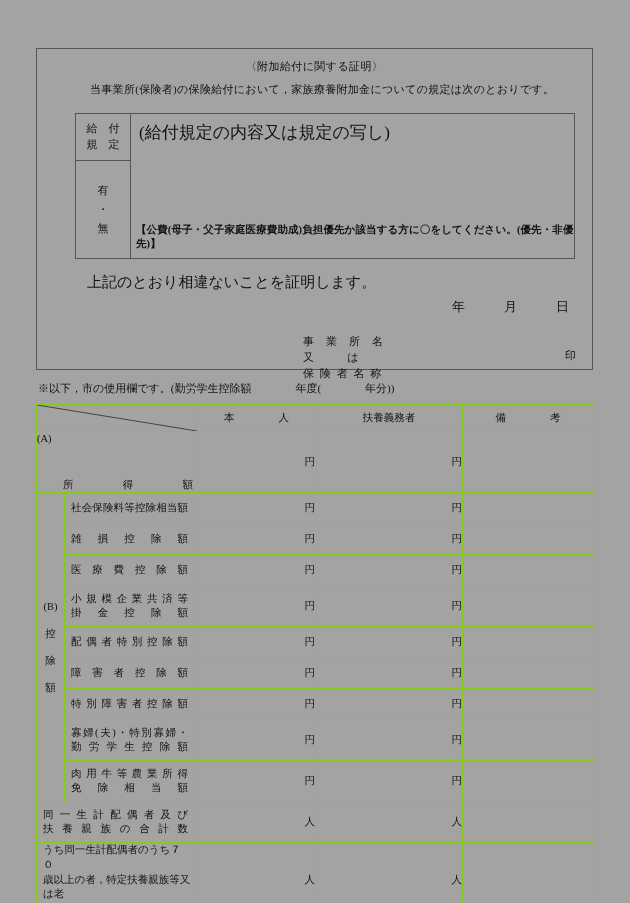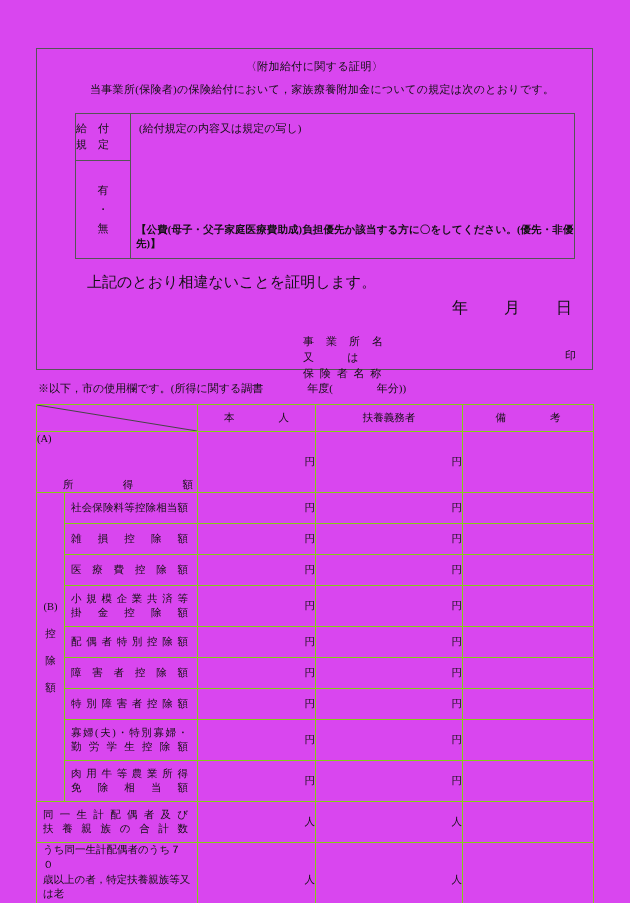--- a/index.html
+++ b/index.html
@@ -9,21 +9,21 @@
   }
   body {
     font-family: "Liberation Serif", "DejaVu Serif", serif;
     color: #111111;
     -webkit-font-smoothing: antialiased;
   }
   #page {
     position: relative;
     width: 630px;
     height: 903px;
-    background: #d946ef;
+    background: #a3a3a3;
     overflow: hidden;
   }
 
   
   .cert-box {
     position: absolute;
     left: 36px;
     top: 48px;
     width: 557px;
     height: 322px;
@@ -70,20 +70,21 @@
   .inner-left-top {
     position: absolute;
     left: 0;
     top: 0;
     width: 100%;
     height: 47px;
     border-bottom: 1px solid #555;
     box-sizing: border-box;
     display: flex;
     flex-direction: column;
+    align-items: center;
     justify-content: center;
     font-size: 11px;
     line-height: 1.45;
   }
   .inner-left-bottom {
     position: absolute;
     left: 0;
     top: 47px;
     width: 100%;
     height: 97px;
@@ -98,21 +99,21 @@
     position: absolute;
     left: 55px;
     top: 0;
     right: 0;
     bottom: 0;
   }
   .inner-note-top {
     position: absolute;
     left: 8px;
     top: 7px;
-    font-size: 11px;
+    font-size: 17px;
   }
   .inner-note-bottom {
     position: absolute;
     left: 5px;
     bottom: 7px;
     font-size: 10.5px;
     font-weight: bold;
     letter-spacing: 0.1px;
   }
 
@@ -120,21 +121,21 @@
   .certify-line {
     position: absolute;
     left: 50px;
     top: 224px;
     font-size: 15px;
   }
   .date-line {
     position: absolute;
     right: 22px;
     top: 249px;
-    font-size: 16px;
+    font-size: 13px;
   }
   .date-line span { display: inline-block; }
   .date-y { width: 52px; text-align: left; }
   .date-m { width: 52px; text-align: left; }
   .date-d { width: 14px; text-align: left; }
 
   .sign-block {
     position: absolute;
     left: 266px;
     top: 285px;
@@ -312,21 +313,21 @@
 
     <div class="sign-block">
       <div class="sign-l1">事 業 所 名</div>
       <div class="sign-l2"><span>又</span><span class="gap"></span><span>は</span></div>
       <div class="sign-l3">保 険 者 名 称</div>
     </div>
 
     <div class="seal-mark">印</div>
   </div>
 
-  <div class="use-note">※以下，市の使用欄です。(所得に関する調書　　　　年度(　　　　年分))</div>
+  <div class="use-note">※以下，市の使用欄です。(勤労学生控除額　　　　年度(　　　　年分))</div>
 
   <table class="income-table">
     <colgroup>
       <col class="col-a">
         <col class="col-b">
         <col class="col-c">
         <col class="col-d">
         <col class="col-e">
     </colgroup>
     <tbody>

